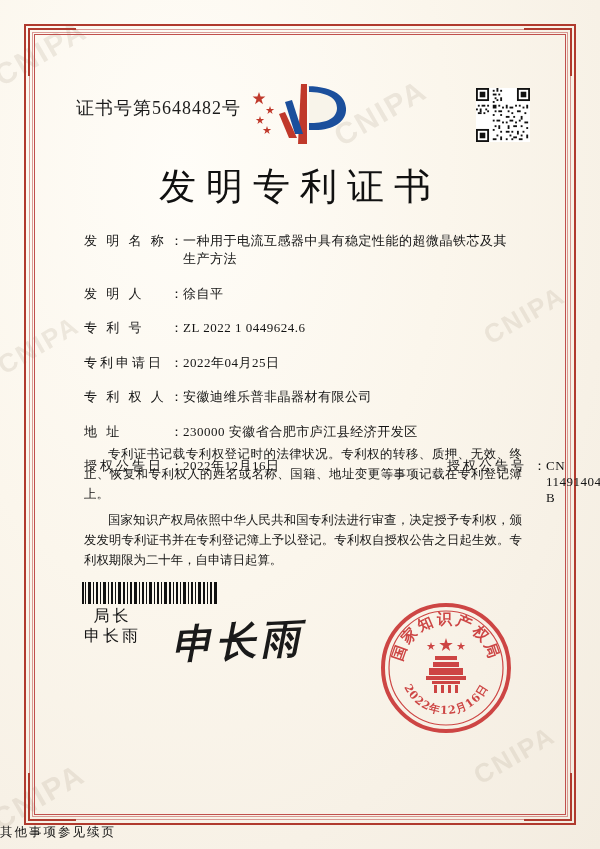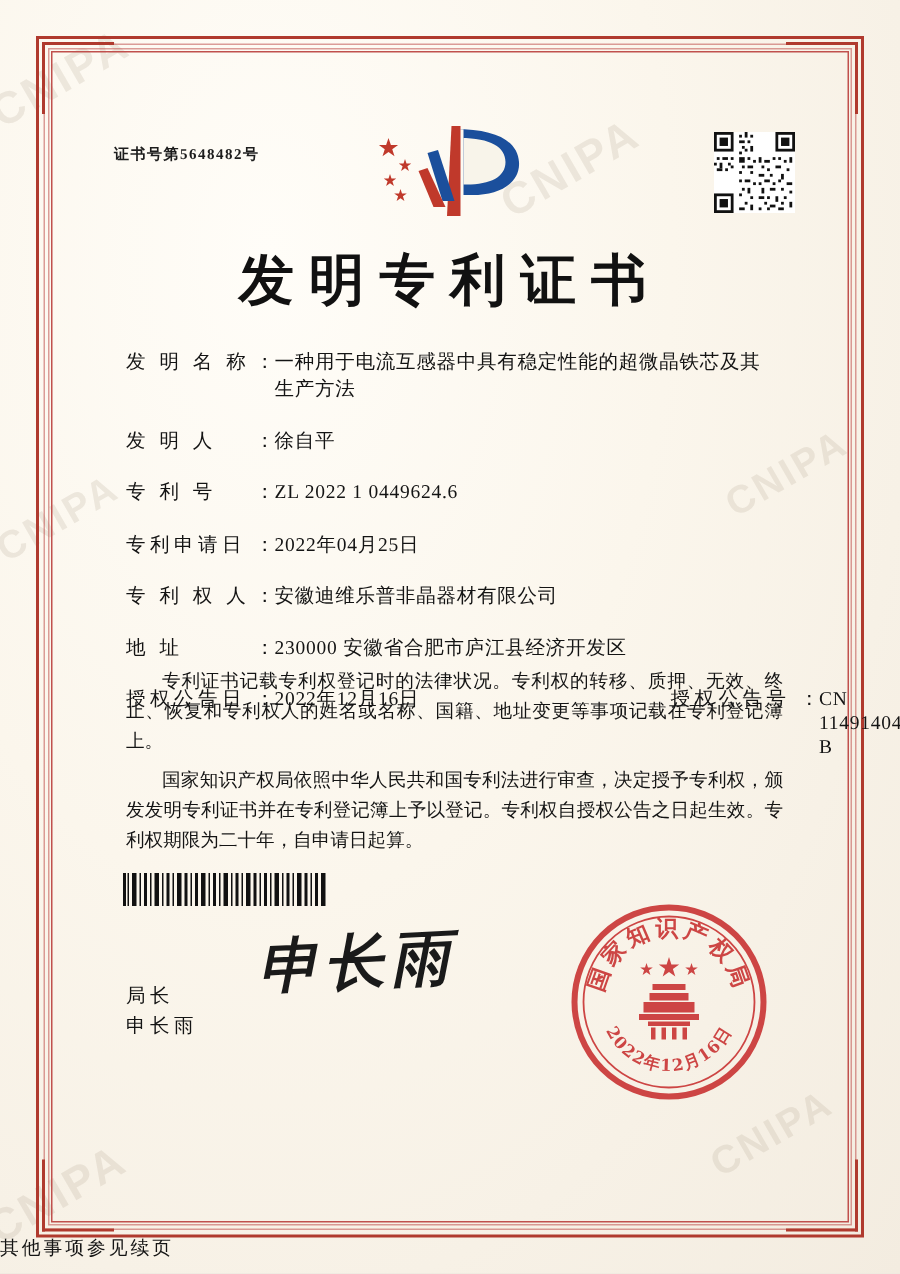--- a/index.html
+++ b/index.html
@@ -54,40 +54,39 @@
   .corner.bl{left:28px;bottom:28px;border-right:none;border-top:none;}
   .corner.br{right:28px;bottom:28px;border-left:none;border-top:none;}
 
   .content{
     position:absolute;left:44px;top:44px;right:44px;bottom:44px;
   }
 
   
   .cert-no{
     position:absolute;left:32px;top:52px;
-    font-size:10px;color:#1c1c1c;letter-spacing:1px;
+    font-size:18px;color:#1c1c1c;letter-spacing:1px;
     font-family:"Liberation Serif", serif;
-    font-weight:bold;
   }
   .qr{
     position:absolute;right:26px;top:44px;
     width:54px;height:54px;
   }
   .logo{
     position:absolute;left:50%;top:34px;transform:translateX(-50%);
     width:110px;height:72px;
   }
   .title{
     position:absolute;left:0;right:0;top:118px;
     text-align:center;
     font-size:37px;
     letter-spacing:10px;
     color:#111;
     font-family:"DejaVu Serif", serif;
-    font-weight:bold;
+    font-weight:normal;
   }
 
   .fields{
     position:absolute;left:40px;right:48px;top:188px;
     font-size:13px;color:#141414;
   }
   .field{
     display:flex;align-items:baseline;
     margin-bottom:16.5px;
   }
@@ -108,22 +107,22 @@
     text-align:justify;
   }
   .para p{margin:0 0 6px 0;text-indent:24px;}
 
   .barcode{
     position:absolute;left:38px;top:538px;
     width:136px;height:22px;
   }
 
   .sign-block{
-    position:absolute;left:40px;top:610px;
-    font-size:13px;line-height:20px;letter-spacing:3px;color:#141414;
+    position:absolute;left:40px;top:562px;
+    font-size:16px;line-height:20px;letter-spacing:3px;color:#141414;text-align:center;
   }
   .signature{
     position:absolute;left:128px;top:570px;
     font-size:40px;
     font-family:"DejaVu Serif", serif;
     color:#1a1a1a;
     font-weight:bold;
     font-style:italic;
     letter-spacing:4px;
     transform:rotate(-3deg);

